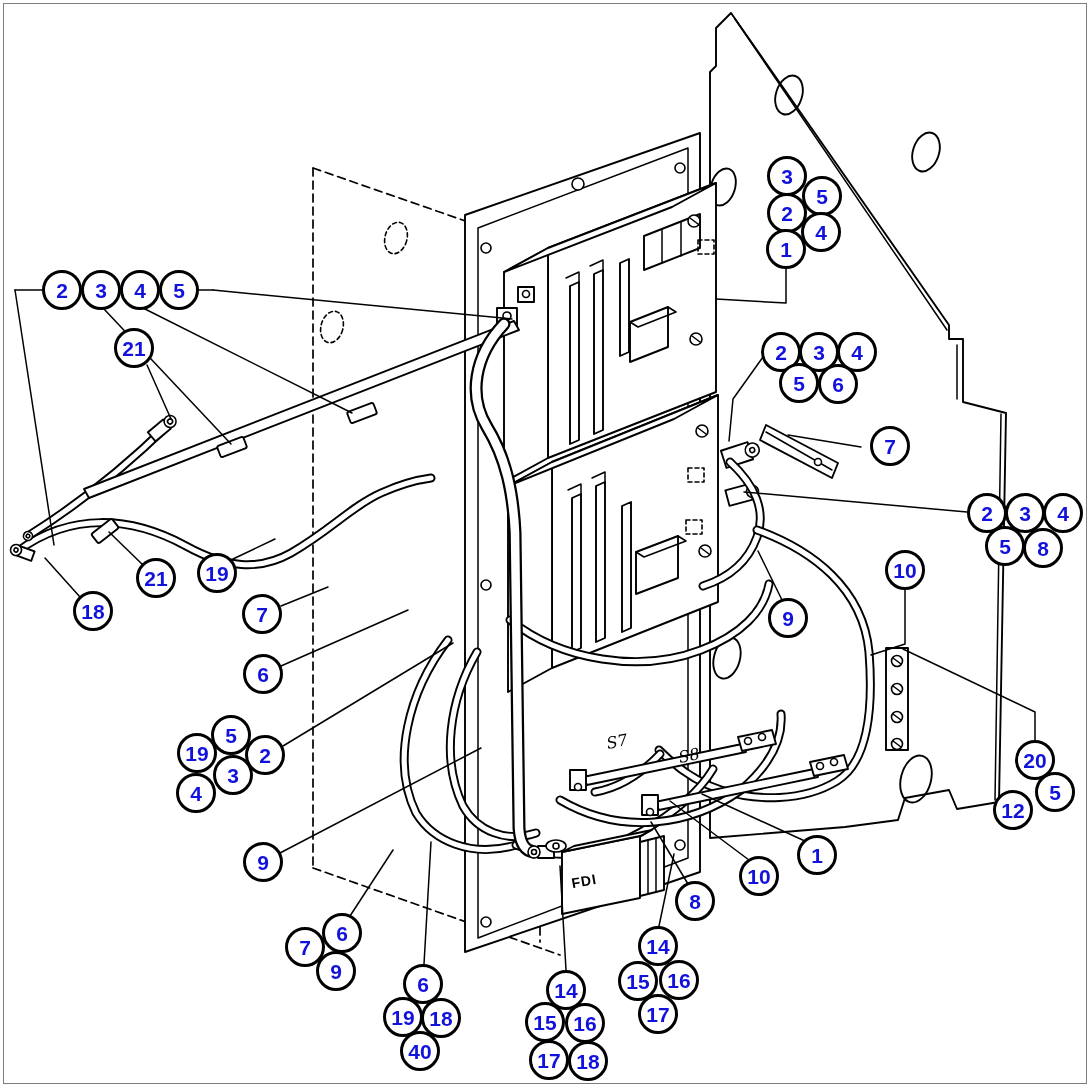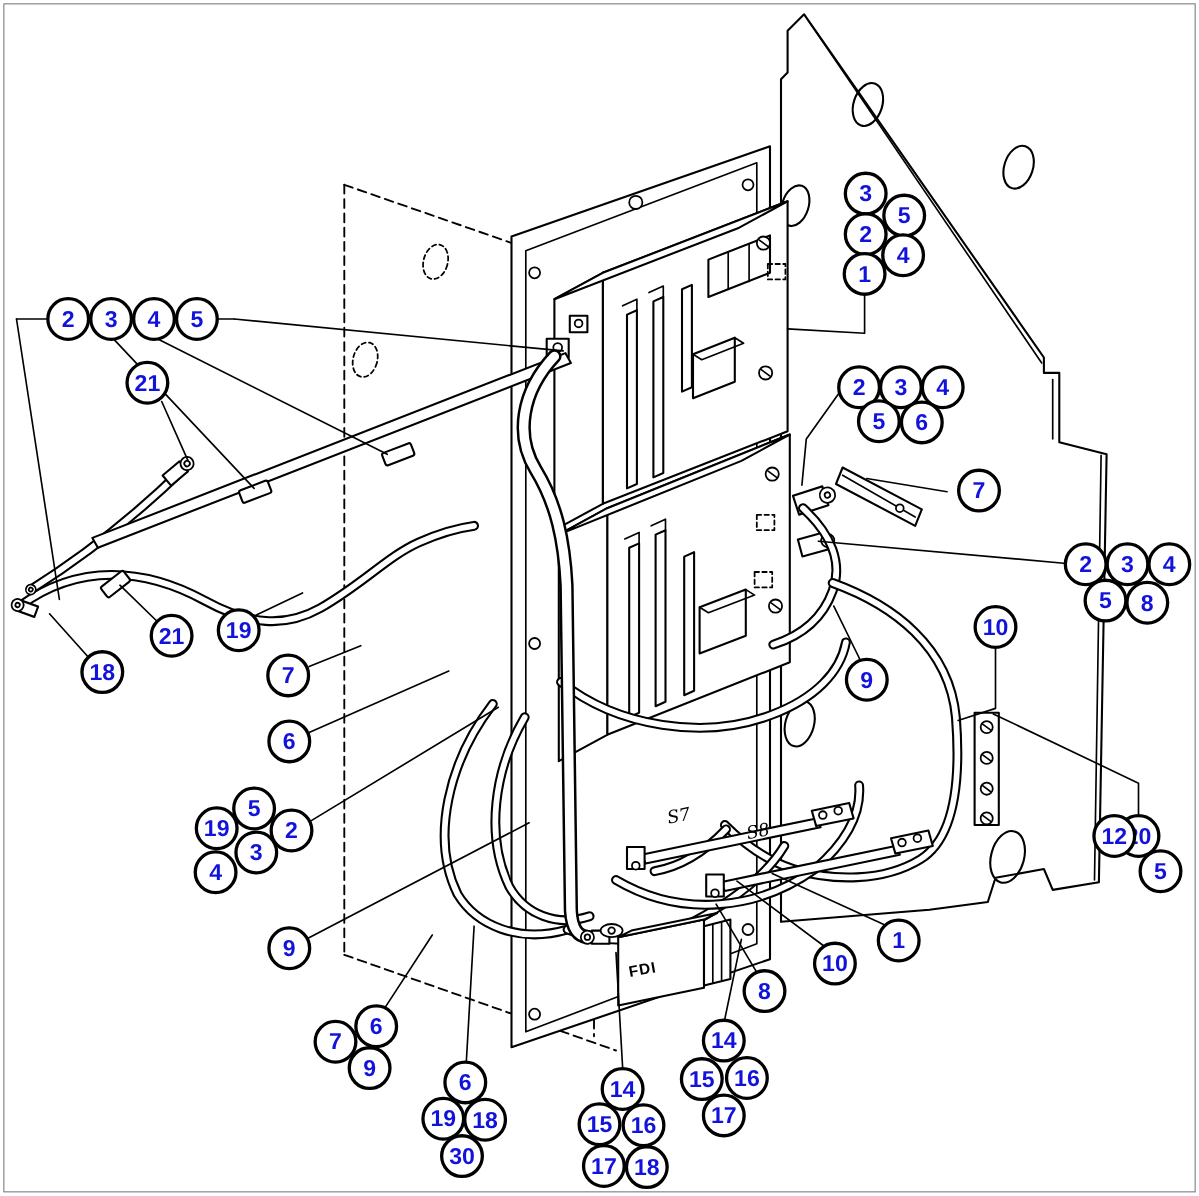--- a/index.html
+++ b/index.html
@@ -273,40 +273,40 @@
       <div class="balloon" style="left: 818px; top: 364px;">6</div>
       <div class="balloon" style="left: 870px; top: 426px;">7</div>
       <div class="balloon" style="left: 967px; top: 493px;">2</div>
       <div class="balloon" style="left: 1005px; top: 493px;">3</div>
       <div class="balloon" style="left: 1043px; top: 493px;">4</div>
       <div class="balloon" style="left: 985px; top: 526px;">5</div>
       <div class="balloon" style="left: 1023px; top: 528px;">8</div>
       <div class="balloon" style="left: 885px; top: 550px;">10</div>
       <div class="balloon" style="left: 768px; top: 598px;">9</div>
       <div class="balloon" style="left: 1015px; top: 740px;">20</div>
-      <div class="balloon" style="left: 993px; top: 740px;">12</div>
+      <div class="balloon" style="left: 993px; top: 790px;">12</div>
       <div class="balloon" style="left: 1035px; top: 772px;">5</div>
       <div class="balloon" style="left: 73px; top: 591px;">18</div>
       <div class="balloon" style="left: 136px; top: 558px;">21</div>
       <div class="balloon" style="left: 197px; top: 553px;">19</div>
       <div class="balloon" style="left: 242px; top: 594px;">7</div>
       <div class="balloon" style="left: 243px; top: 654px;">6</div>
       <div class="balloon" style="left: 211px; top: 715px;">5</div>
       <div class="balloon" style="left: 177px; top: 733px;">19</div>
       <div class="balloon" style="left: 245px; top: 735px;">2</div>
       <div class="balloon" style="left: 213px; top: 755px;">3</div>
       <div class="balloon" style="left: 176px; top: 773px;">4</div>
       <div class="balloon" style="left: 243px; top: 842px;">9</div>
       <div class="balloon" style="left: 322px; top: 913px;">6</div>
       <div class="balloon" style="left: 285px; top: 927px;">7</div>
       <div class="balloon" style="left: 316px; top: 951px;">9</div>
       <div class="balloon" style="left: 403px; top: 964px;">6</div>
       <div class="balloon" style="left: 383px; top: 997px;">19</div>
       <div class="balloon" style="left: 421px; top: 998px;">18</div>
-      <div class="balloon" style="left: 400px; top: 1031px;">30</div>
+      <div class="balloon" style="left: 400px; top: 1031px;">40</div>
       <div class="balloon" style="left: 546px; top: 970px;">14</div>
       <div class="balloon" style="left: 525px; top: 1002px;">15</div>
       <div class="balloon" style="left: 565px; top: 1003px;">16</div>
       <div class="balloon" style="left: 529px; top: 1040px;">17</div>
       <div class="balloon" style="left: 568px; top: 1041px;">18</div>
       <div class="balloon" style="left: 638px; top: 926px;">14</div>
       <div class="balloon" style="left: 618px; top: 961px;">15</div>
       <div class="balloon" style="left: 659px; top: 960px;">16</div>
       <div class="balloon" style="left: 638px; top: 994px;">17</div>
       <div class="balloon" style="left: 675px; top: 881px;">8</div>

